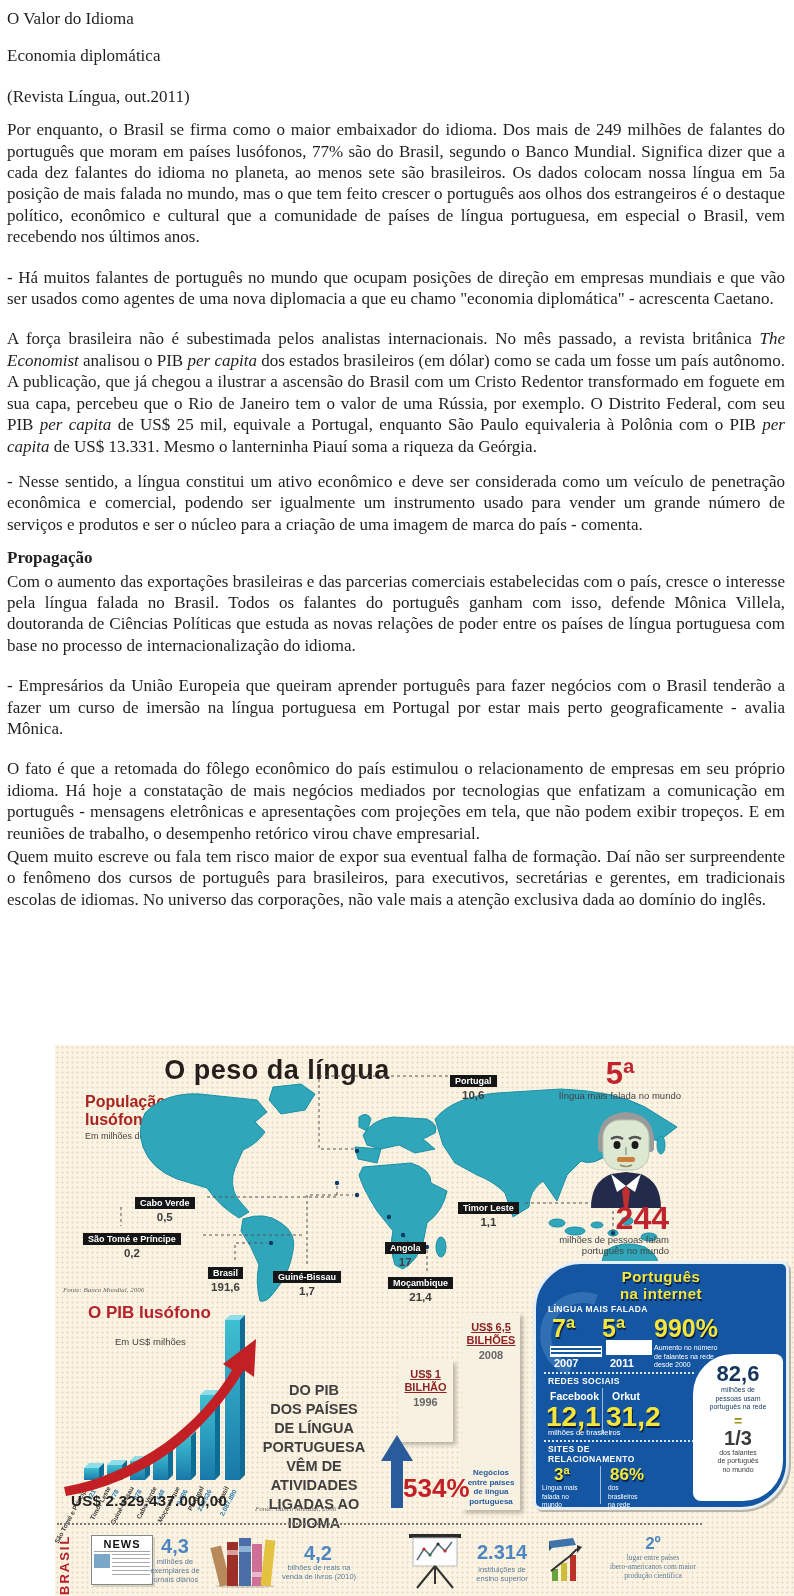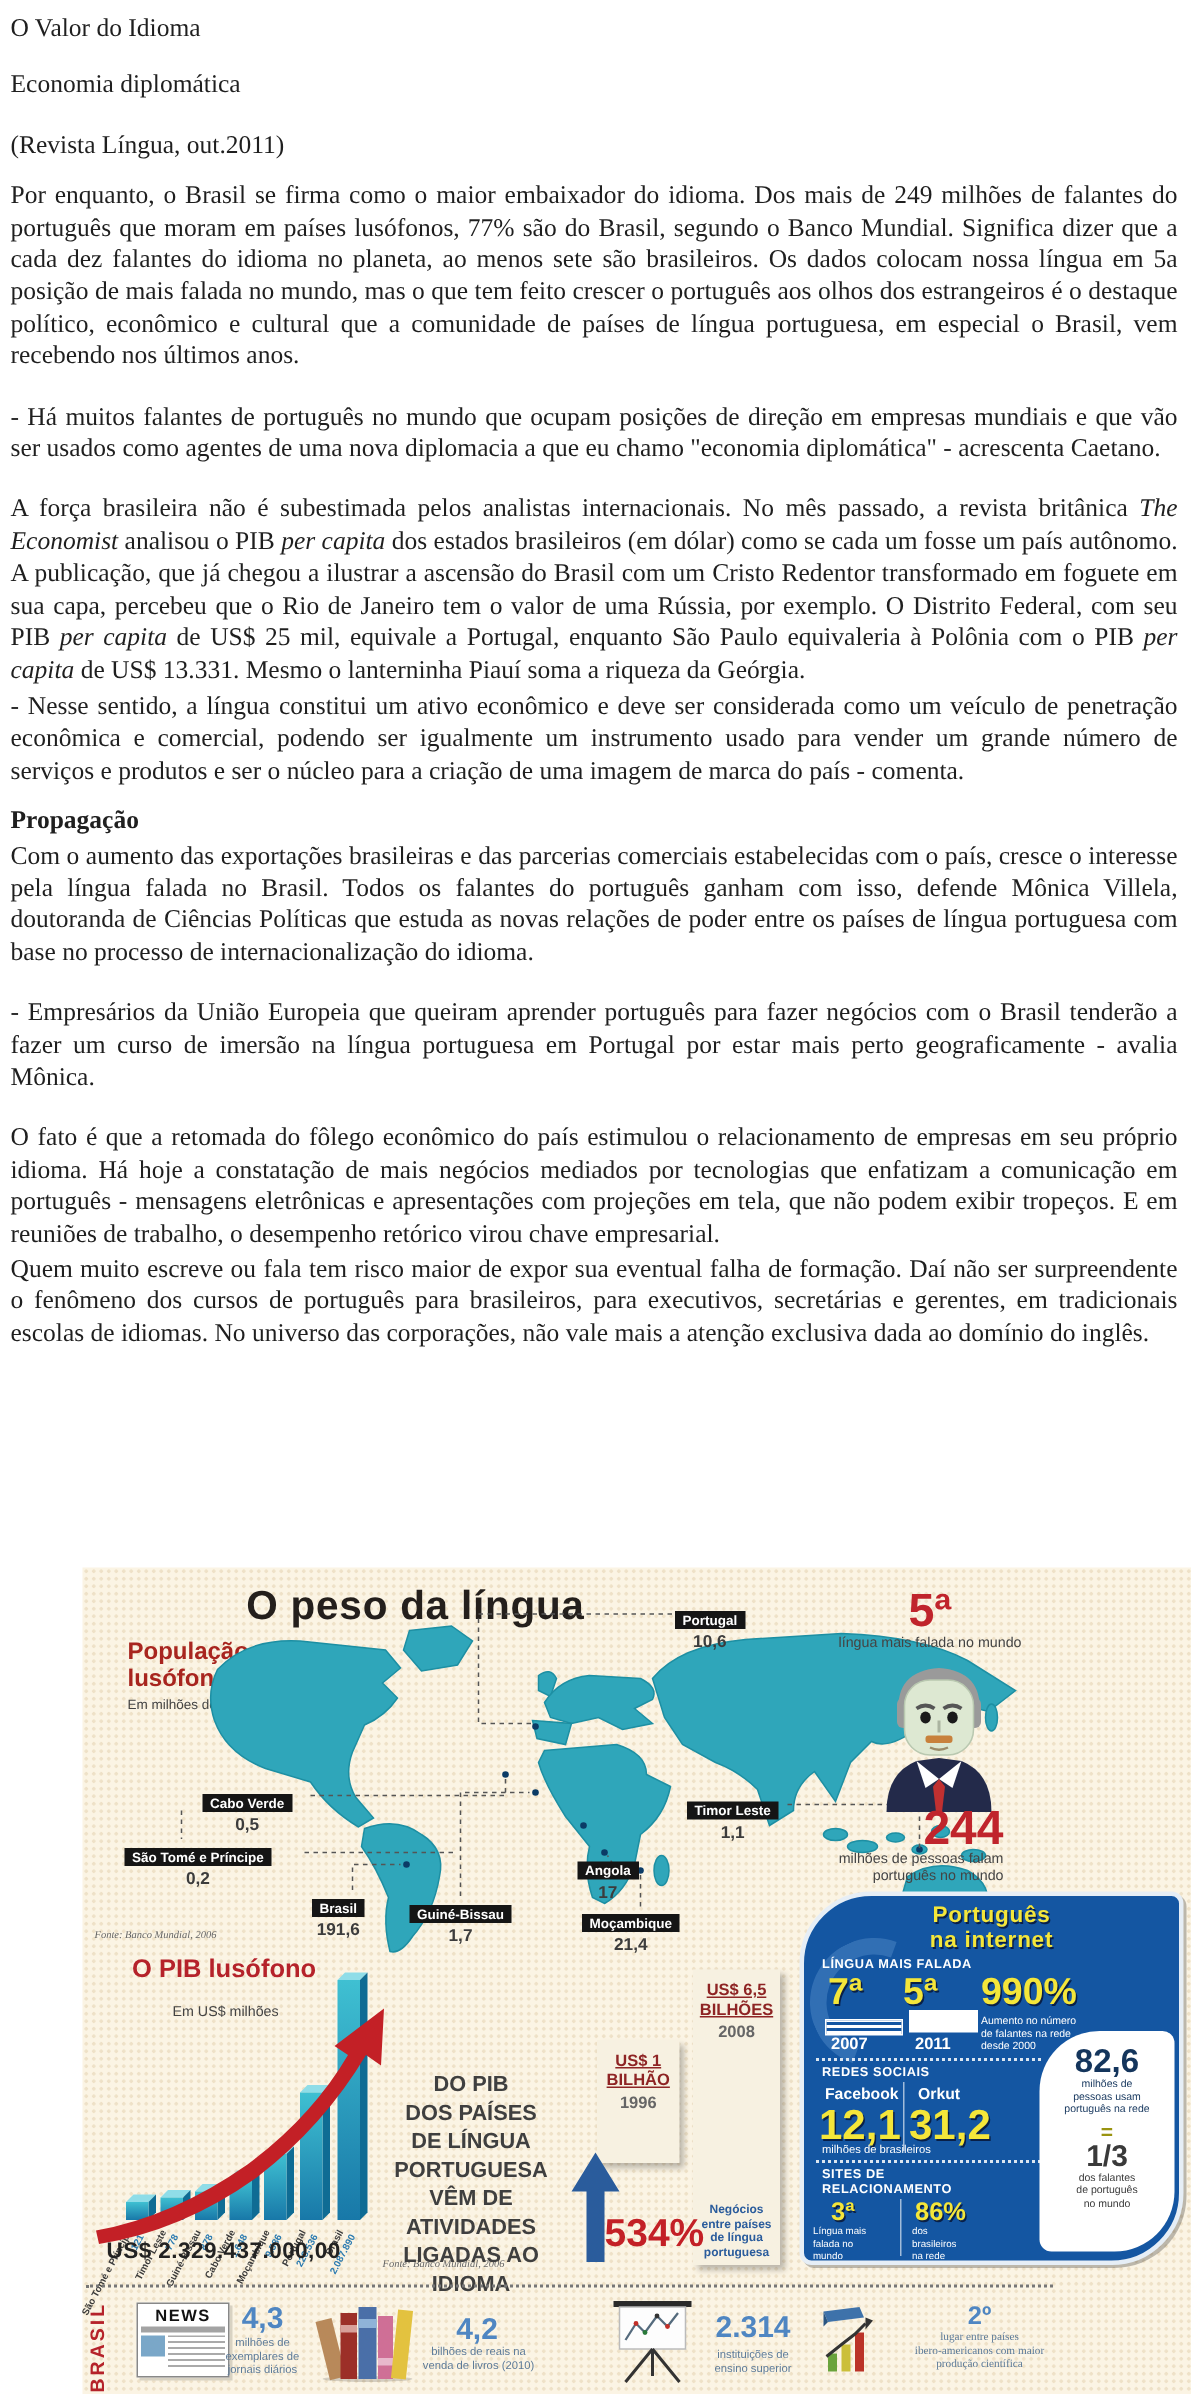--- a/index.html
+++ b/index.html
@@ -6,21 +6,21 @@
   .page{width:794px;height:1596px;position:relative;background:#fff;overflow:hidden;
         font-family:"Liberation Serif",serif;color:#1f1f1f;}
   
   .article{padding:8px 9px 0 7px;font-size:17px;line-height:21.4px;text-align:justify;}
   .line{margin:0;}
   .t1{margin-bottom:16px;}
   .t2{margin-bottom:19px;}
   .t3{margin-bottom:12px;}
   .para{margin:19px 0 0 0;}
   .para:first-child{margin-top:0;}
-  .para.tight{margin-top:3px;}
+  .para.tight{margin-top:14px;}
   .para.tight0{margin-top:2px;}
   .para.heading{margin-top:12px;font-weight:bold;}
   .it{font-style:italic;}
   
   .info{position:absolute;left:55px;top:1045px;width:739px;height:551px;
         background:#fbf4e4;
         background-image:radial-gradient(circle,rgba(205,175,125,.28) 1px,transparent 1.3px);
         background-size:5px 5px;
         font-family:"Liberation Sans",sans-serif;}
   .abs{position:absolute;}
@@ -94,21 +94,21 @@
   .biz-cap{position:absolute;left:3px;right:3px;top:155px;font-size:8px;font-weight:bold;color:#2a5c9c;
            line-height:9.5px;white-space:pre-line;text-align:center;}
   .growth534{left:348px;top:428px;font-size:26px;font-weight:bold;color:#c32026;}
   
   .strip-sep{left:2px;top:478px;width:645px;border-top:2px dotted #777;}
   .brasil{left:2px;top:486px;height:64px;font-size:13px;font-weight:bold;color:#b5222a;
           letter-spacing:2px;writing-mode:vertical-rl;transform:rotate(180deg);}
   .np{left:36px;top:490px;width:56px;height:44px;background:#fff;border:1px solid #888;
       box-shadow:2px 2px 0 #d8d2c2;padding:2px;}
   .np-head{font-size:11px;font-weight:bold;letter-spacing:1px;text-align:center;color:#111;
-           border-bottom:4px solid #a3a3a3;line-height:13px;}
+           border-bottom:1px solid #a3a3a3;line-height:13px;}
   .np-body{display:flex;gap:2px;margin-top:2px;}
   .np-img{width:16px;height:14px;background:#7aa7c8;}
   .np-lines{flex:1;height:22px;background:repeating-linear-gradient(#aaa 0 1px,transparent 1px 4px);}
   .snum{font-weight:bold;color:#4f86c2;text-align:center;}
   .scap{font-size:7.5px;color:#5d7b99;text-align:center;white-space:pre-line;line-height:9px;}
   .s1n{left:92px;top:490px;width:56px;font-size:20px;}
   .s1c{left:84px;top:512px;width:72px;}
   .s2n{left:238px;top:497px;width:50px;font-size:20px;}
   .s2c{left:216px;top:518px;width:96px;}
   .s3n{left:410px;top:496px;width:74px;font-size:20px;}

